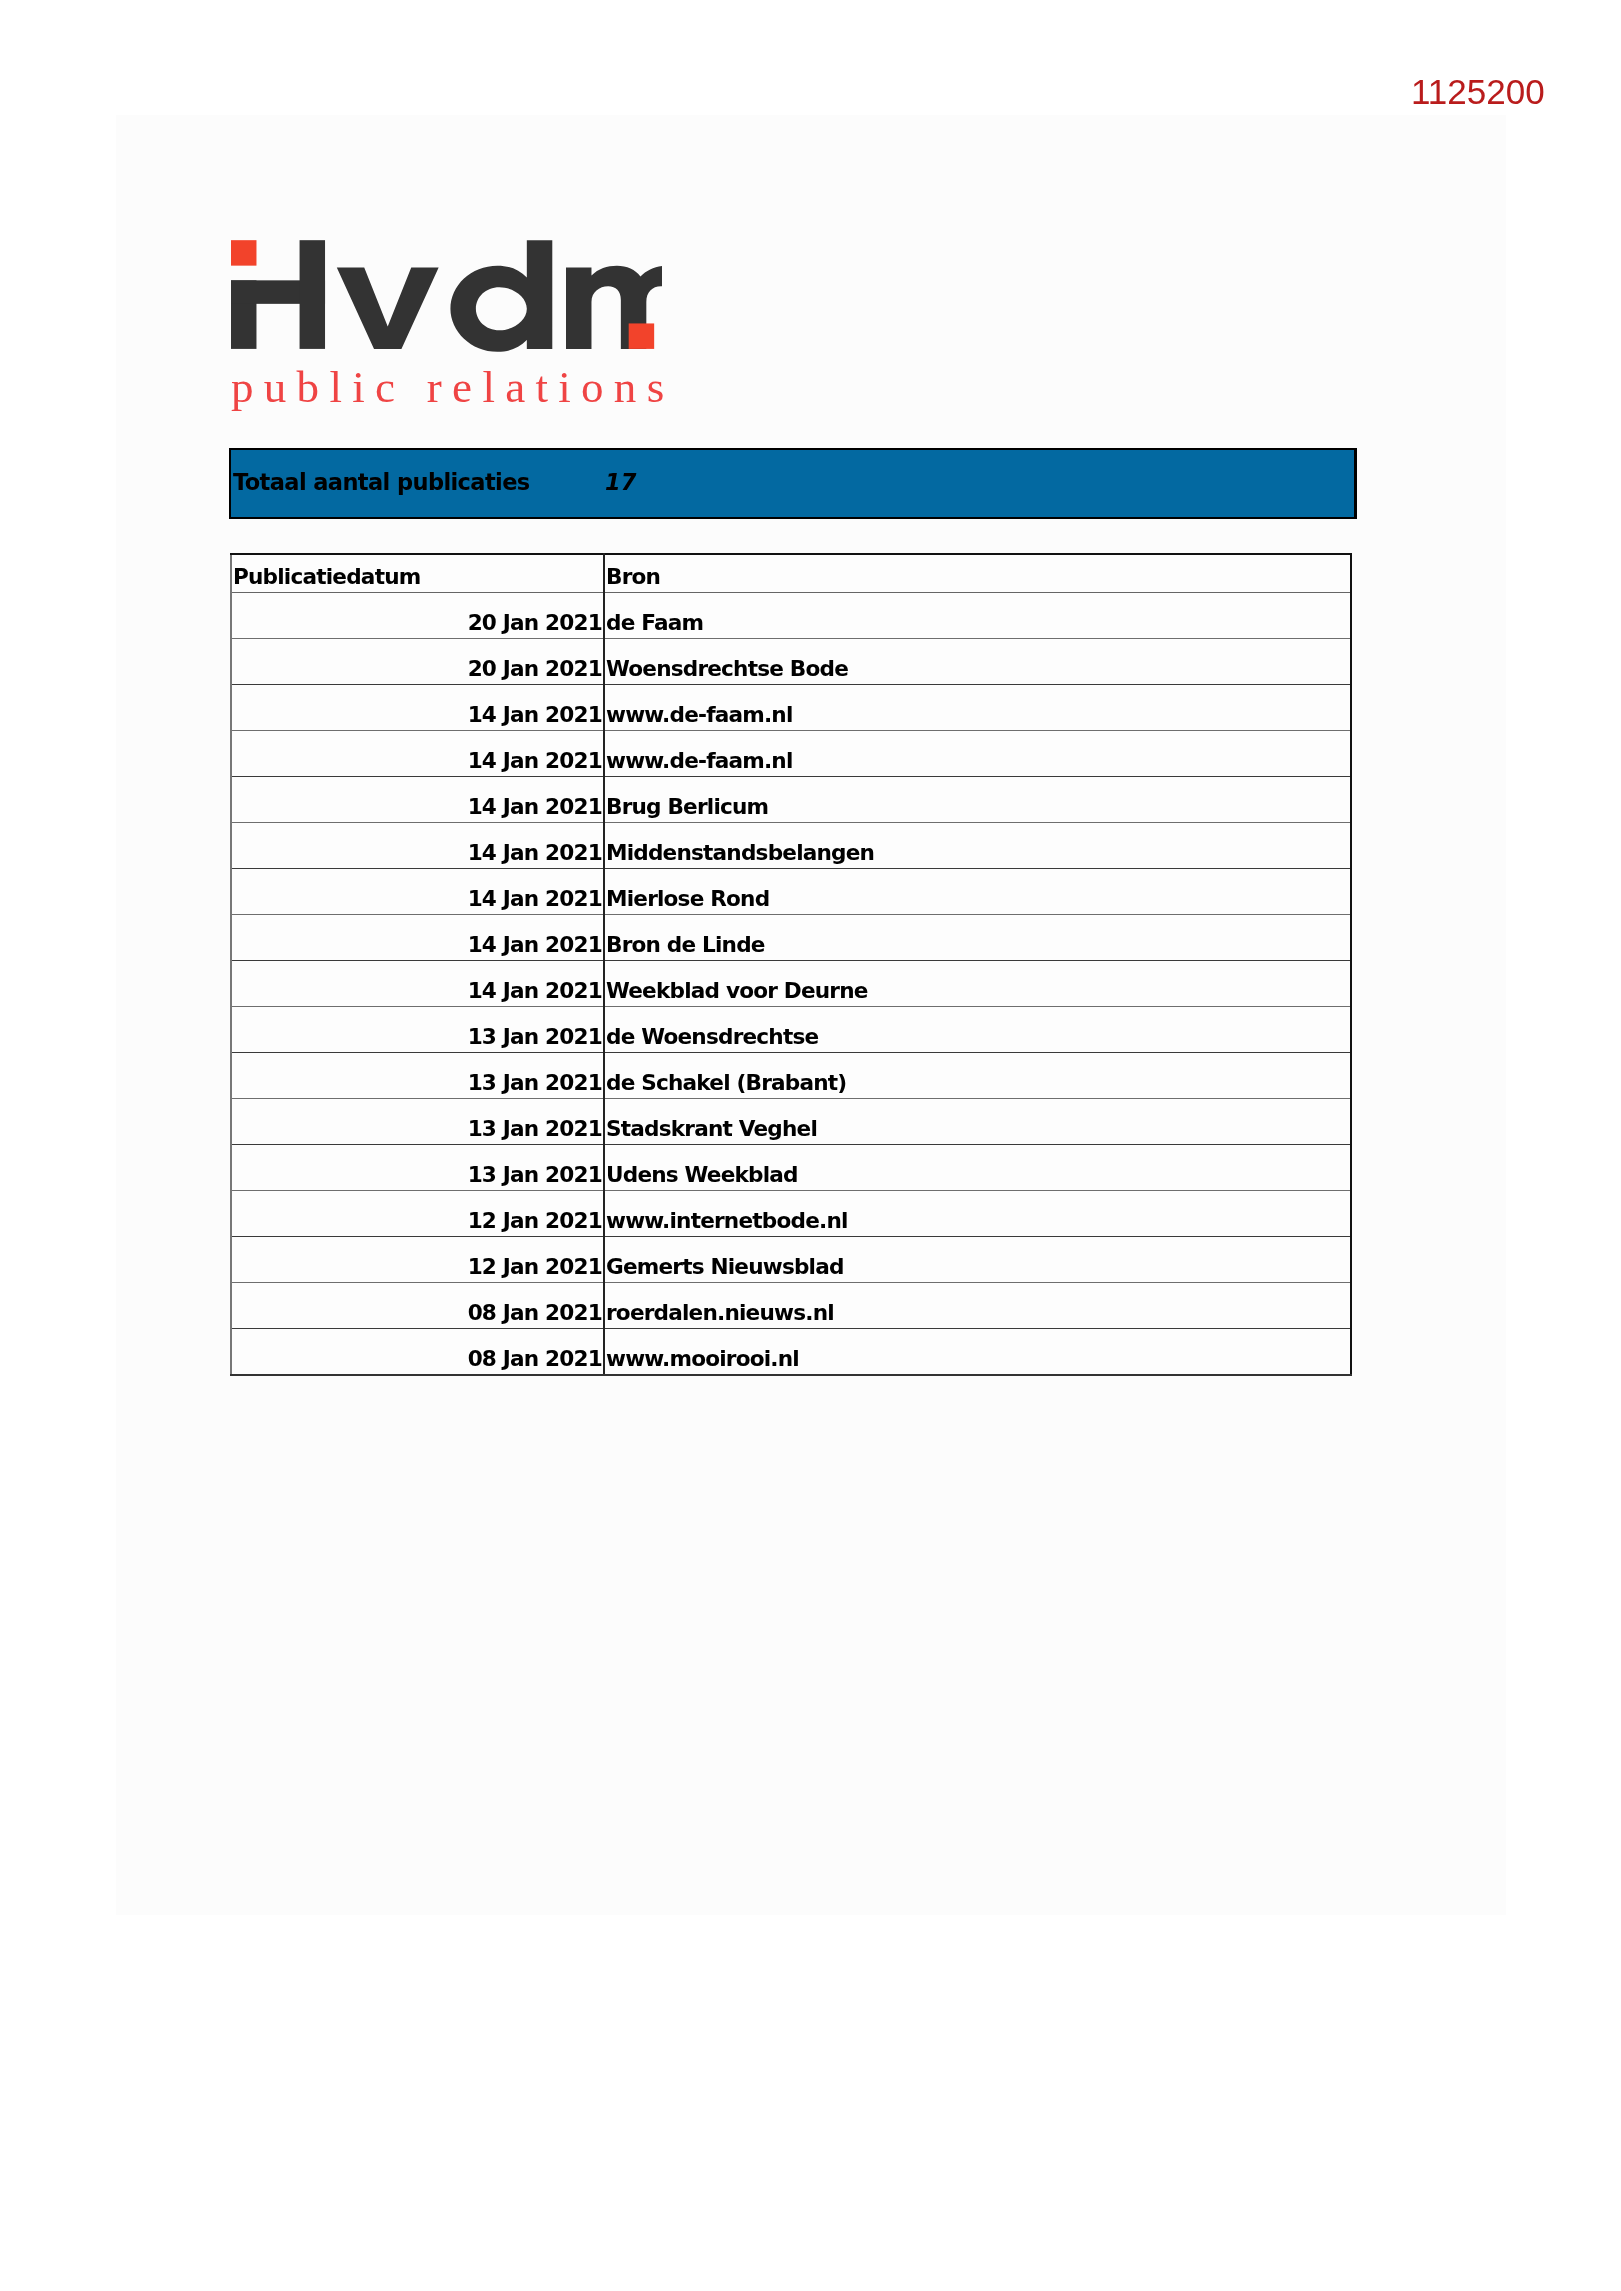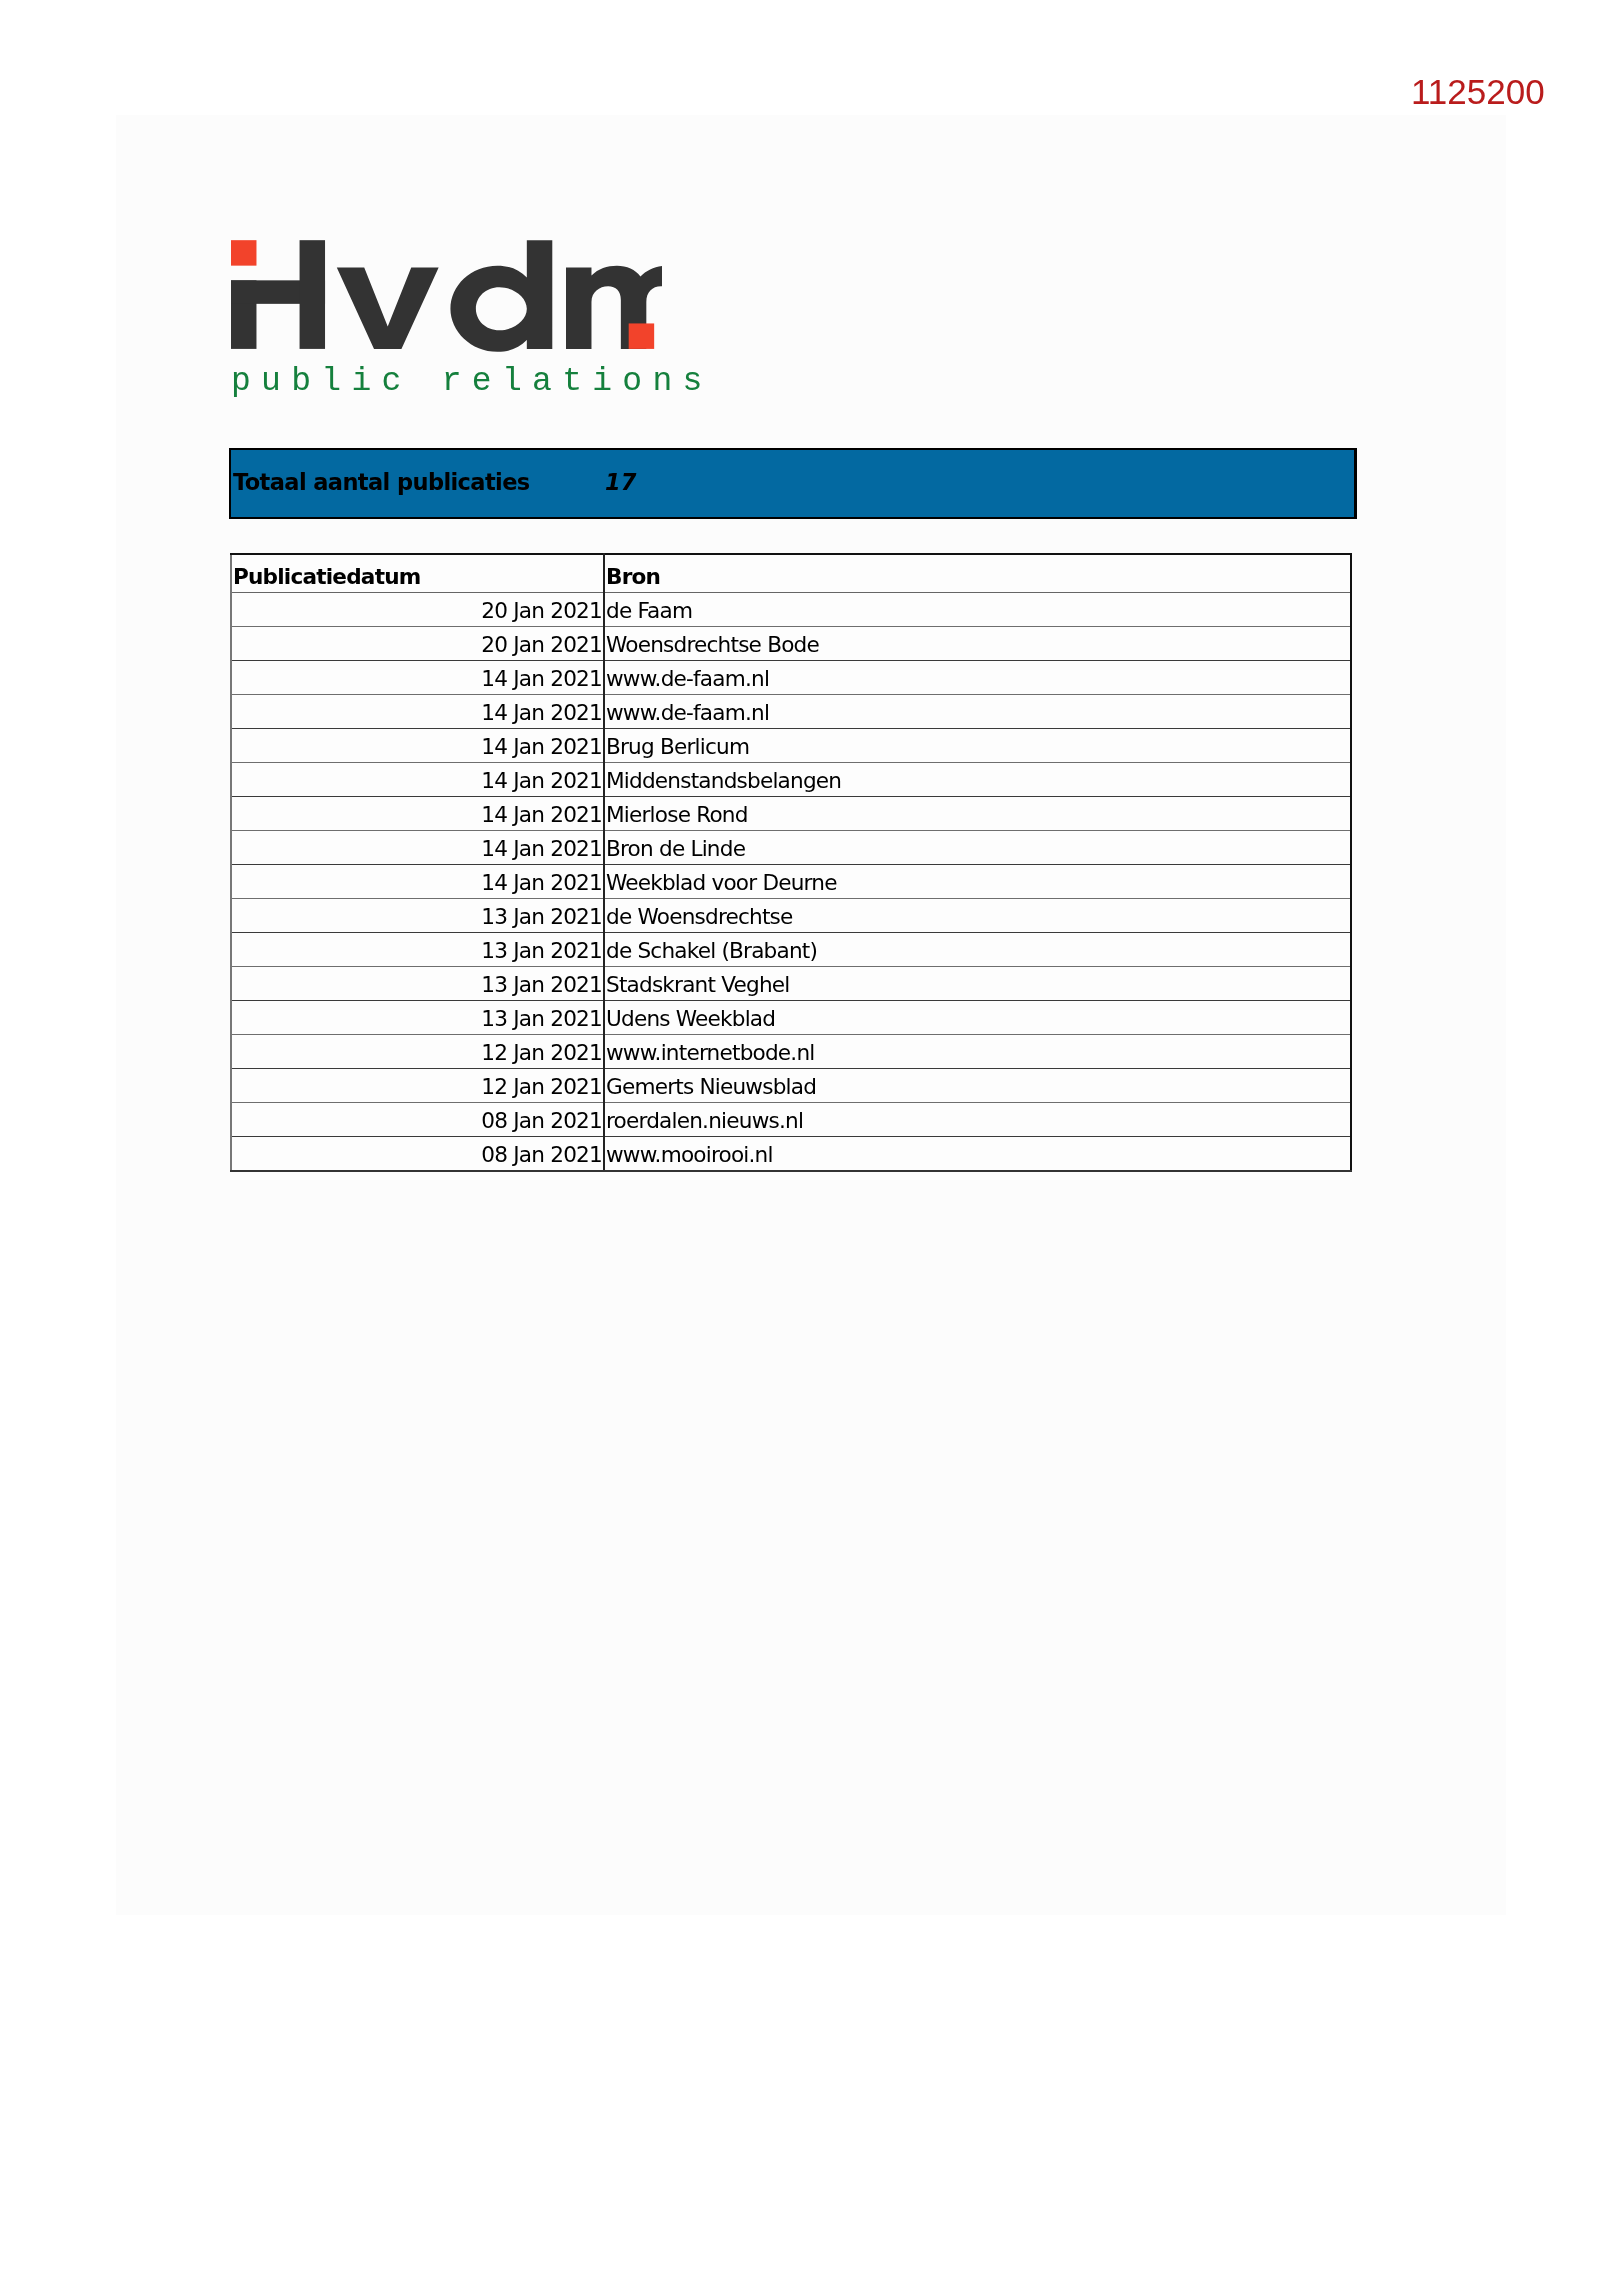--- a/index.html
+++ b/index.html
@@ -40,24 +40,24 @@
       top: 240px;
       width: 431px;
       height: 172px;
     }
     .logo svg { display: block; }
     .logo-tagline {
       position: absolute;
       left: 0;
       top: 125px;
       width: 427px;
-      font-family: Liberation Mono, monospace;
-      font-size: 33px;
+      font-family: Liberation Serif, serif;
+      font-size: 45px;
       letter-spacing: 10.3px;
-      color: #15803d;
+      color: #ef4444;
       white-space: nowrap;
       line-height: 1;
     }
     
     .summary-box {
       position: absolute;
       left: 229px;
       top: 448px;
       width: 1123px;
       height: 67px;
@@ -108,21 +108,22 @@
     }
     .pub-table th {
       font-weight: bold;
       text-align: left;
       border-top: 2px solid #111;
       border-bottom: 1px solid #666;
       padding-top: 5.9px;
     }
     .pub-table td {
       border-bottom: 1px solid #3a3a3a;
-      padding-top: 2px;
+      padding-top: 14px;
+      font-weight: bold;
     }
     .pub-table tr:nth-child(odd) td { border-bottom-color: #6e6e6e; }
     .pub-table tr:last-child td { border-bottom: 2px solid #333; }
     .pub-table .col-date { width: 370px; border-left: 2.9px solid #777; border-right: 2px solid #222; margin-top: 24px; }
     .pub-table .col-source { border-right: 2px solid #111; }
     .pub-table td.col-date { text-align: right; padding-right: 1px; }
   </style>
 </head>
 <body>
 

